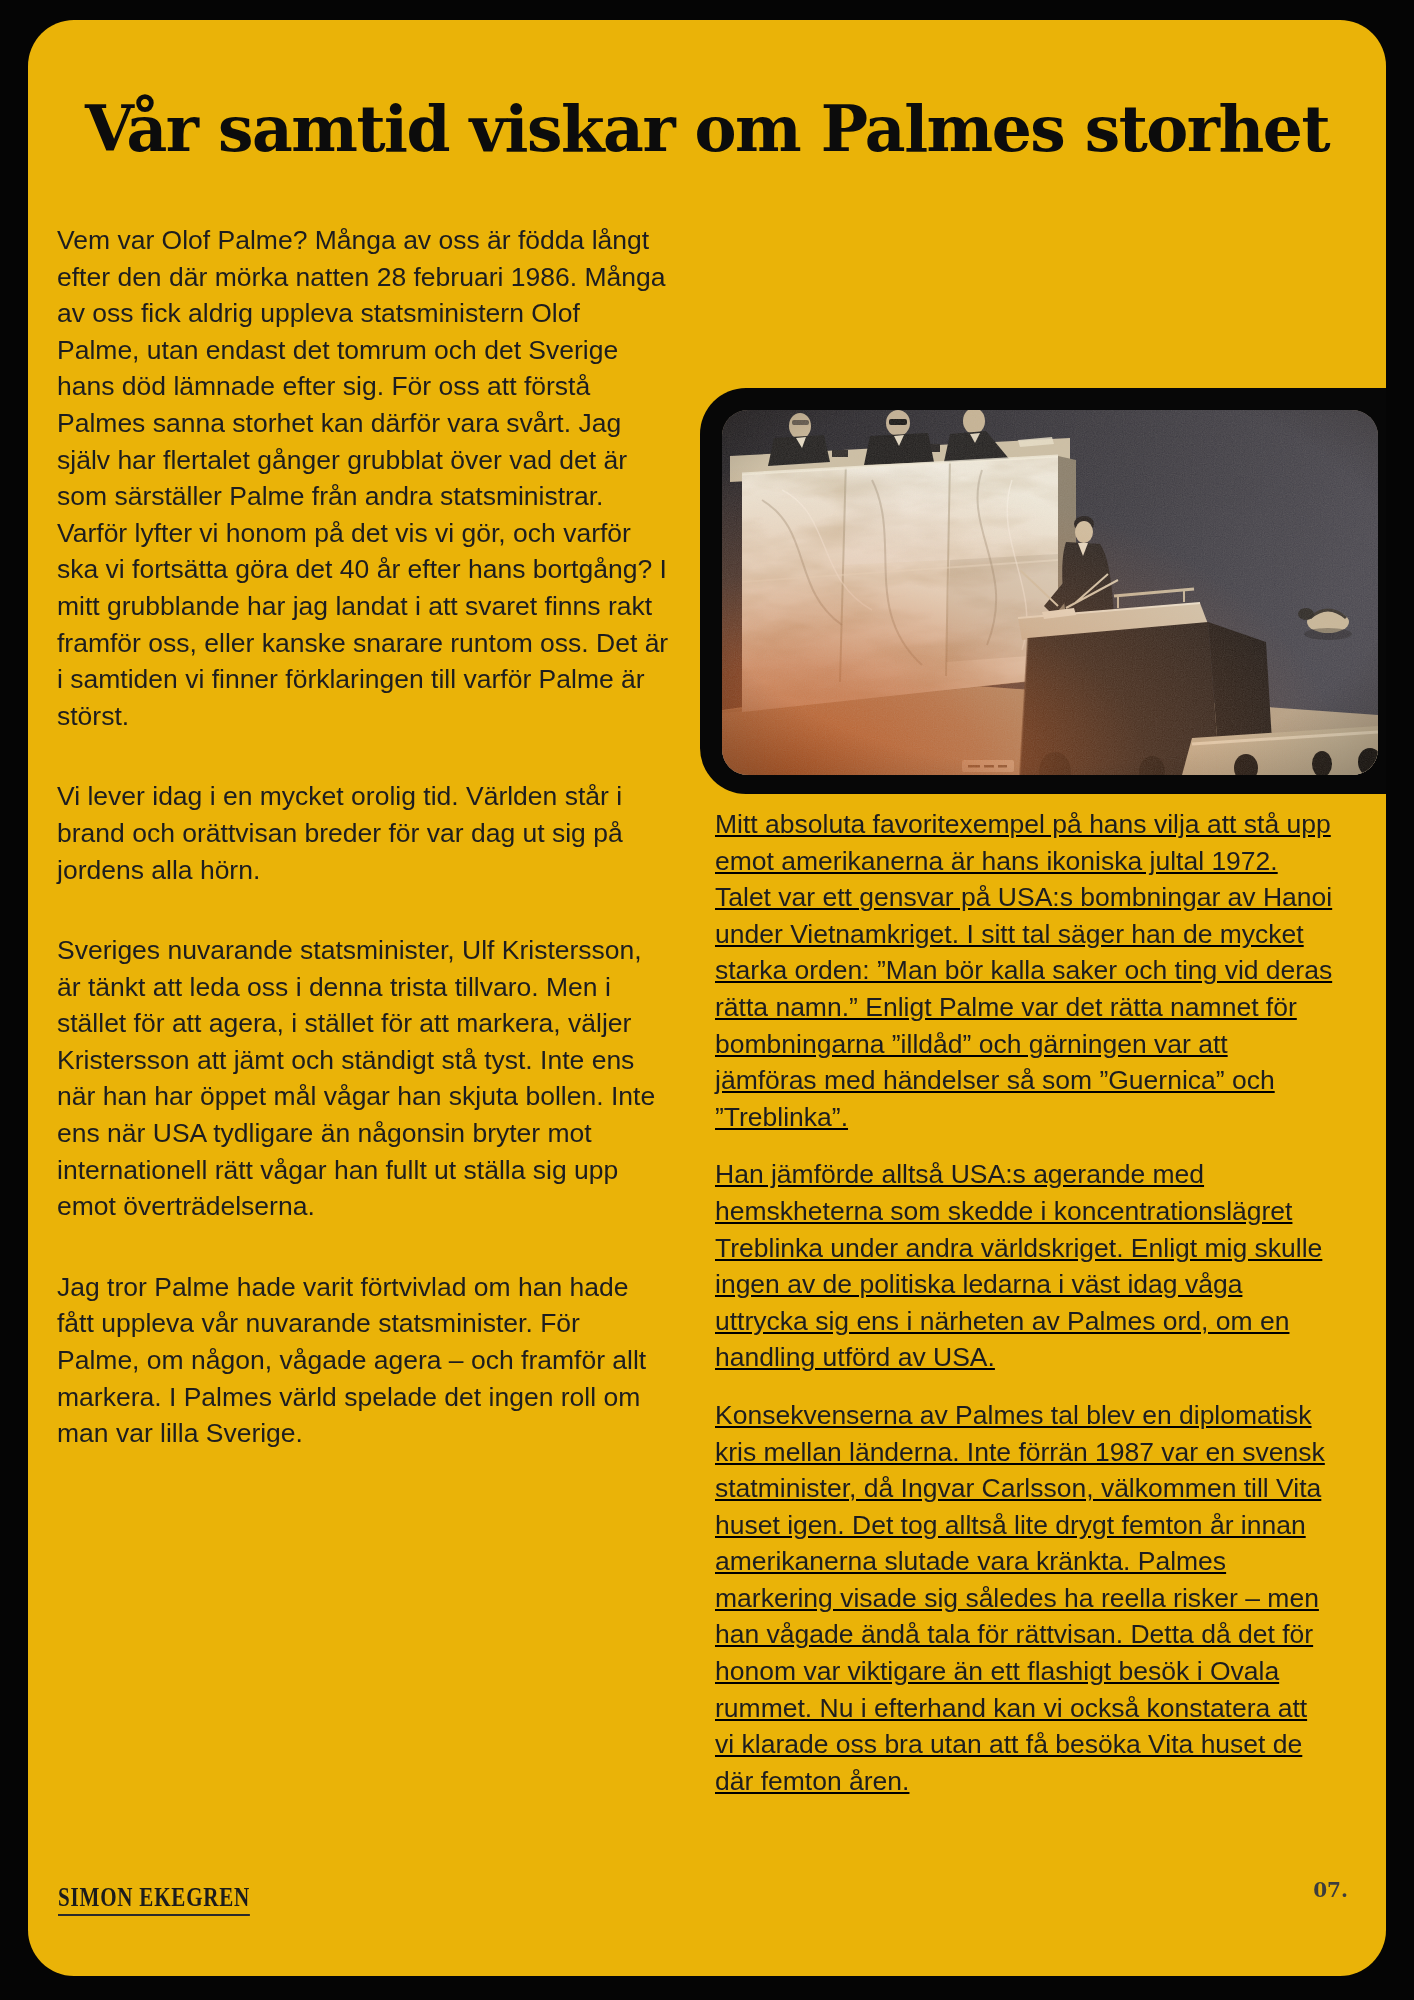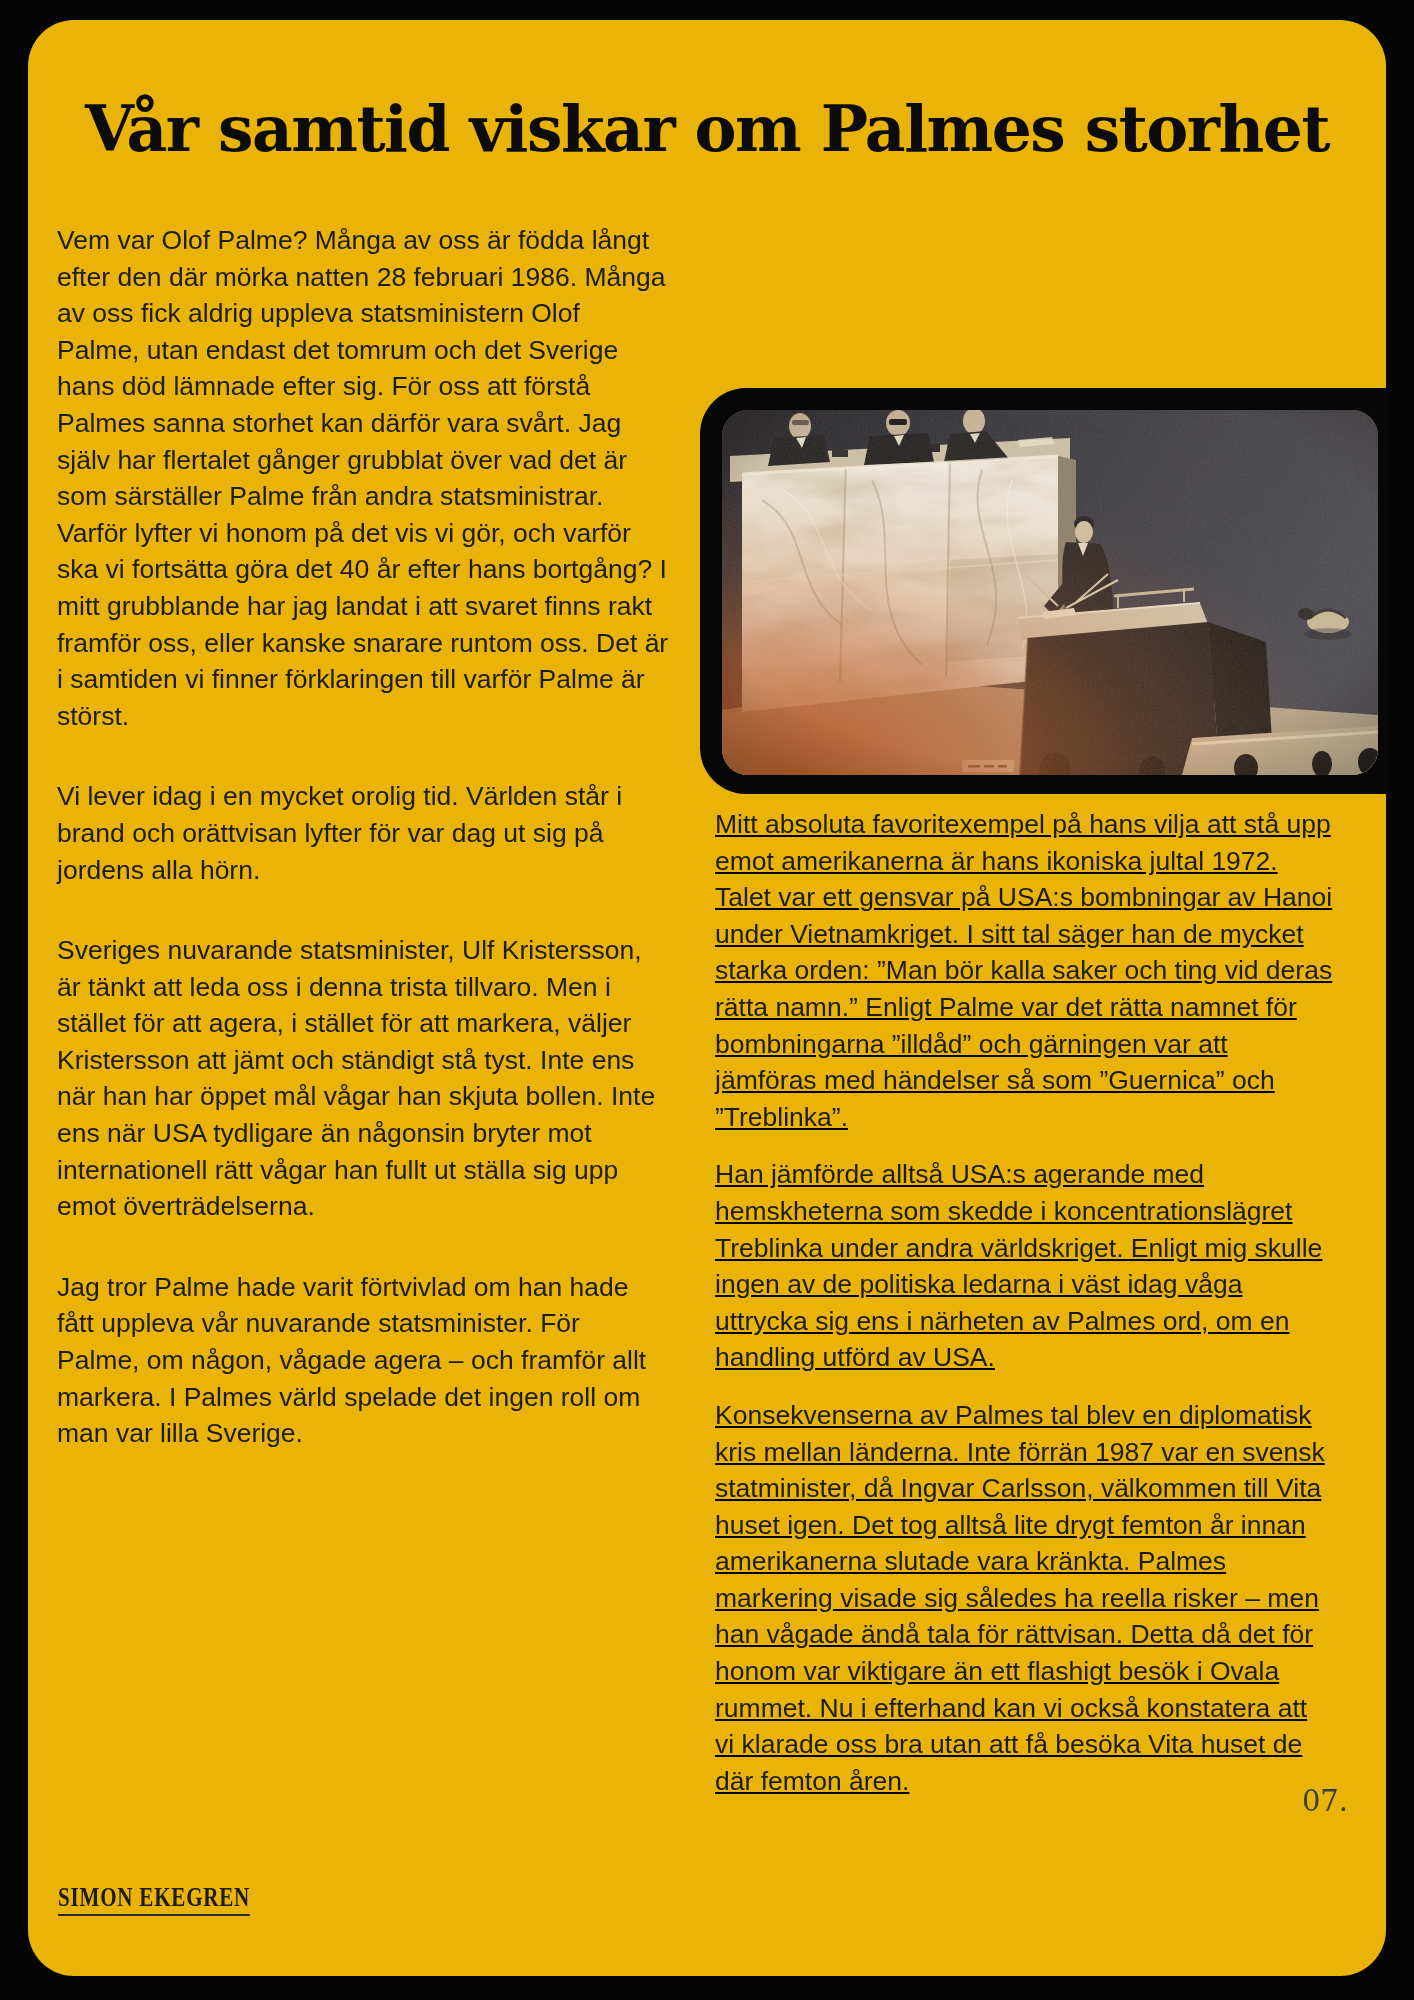--- a/index.html
+++ b/index.html
@@ -40,35 +40,35 @@
   }
   .photo svg{display:block;width:100%;height:100%;}
   .author{
     position:absolute;left:30px;top:1862px;
     font-family:"Liberation Serif","DejaVu Serif",serif;font-weight:700;
     font-size:27px;color:#1c1c1c;letter-spacing:1px;
     transform:scaleX(0.78);transform-origin:left center;
     border-bottom:2.5px solid #2b2b2b;padding-bottom:1px;white-space:nowrap;
   }
   .pagenum{
-    position:absolute;right:38px;top:1764px;
-    font-family:"DejaVu Serif","Liberation Serif",serif;font-weight:400;
-    font-size:29px;color:#3d3d3d;
+    position:absolute;right:38px;top:1858px;
+    font-family:"DejaVu Serif","Liberation Serif",serif;font-weight:700;
+    font-size:20px;color:#3d3d3d;
   }
 </style>
 </head>
 <body>
 
 <div class="page">
 
   <h1 class="title">Vår samtid viskar om Palmes storhet</h1>
 
   <div class="col-left">
     <p class="body">Vem var Olof Palme? Många av oss är födda långt efter den där mörka natten 28 februari 1986. Många av oss fick aldrig uppleva statsministern Olof Palme, utan endast det tomrum och det Sverige hans död lämnade efter sig. För oss att förstå Palmes sanna storhet kan därför vara svårt. Jag själv har flertalet gånger grubblat över vad det är som särställer Palme från andra statsministrar. Varför lyfter vi honom på det vis vi gör, och varför ska vi fortsätta göra det 40 år efter hans bortgång? I mitt grubblande har jag landat i att svaret finns rakt framför oss, eller kanske snarare runtom oss. Det är i samtiden vi finner förklaringen till varför Palme är störst.</p>
-    <p class="body">Vi lever idag i en mycket orolig tid. Världen står i brand och orättvisan lyfter för var dag ut sig på jordens alla hörn.</p>
+    <p class="body">Vi lever idag i en mycket orolig tid. Världen står i brand och orättvisan breder för var dag ut sig på jordens alla hörn.</p>
     <p class="body">Sveriges nuvarande statsminister, Ulf Kristersson, är tänkt att leda oss i denna trista tillvaro. Men i stället för att agera, i stället för att markera, väljer Kristersson att jämt och ständigt stå tyst. Inte ens när han har öppet mål vågar han skjuta bollen. Inte ens när USA tydligare än någonsin bryter mot internationell rätt vågar han fullt ut ställa sig upp emot överträdelserna.</p>
     <p class="body">Jag tror Palme hade varit förtvivlad om han hade fått uppleva vår nuvarande statsminister. För Palme, om någon, vågade agera – och framför allt markera. I Palmes värld spelade det ingen roll om man var lilla Sverige.</p>
   </div>
 
 
   <div class="photo-block">
     <figure class="photo" style="margin:0" role="img" aria-label="Sepiatonat arkivfoto: Olof Palme talar i FN:s generalförsamling vid talarstolen nedanför det stora marmorpodiet där tre män sitter, med orange färgton i bildens nedre vänstra hörn.">
       <svg viewBox="0 0 656 365" preserveAspectRatio="none" aria-hidden="true">
         <defs>
           <linearGradient id="bgGrad" x1="0" y1="0" x2="1" y2="0.35">

